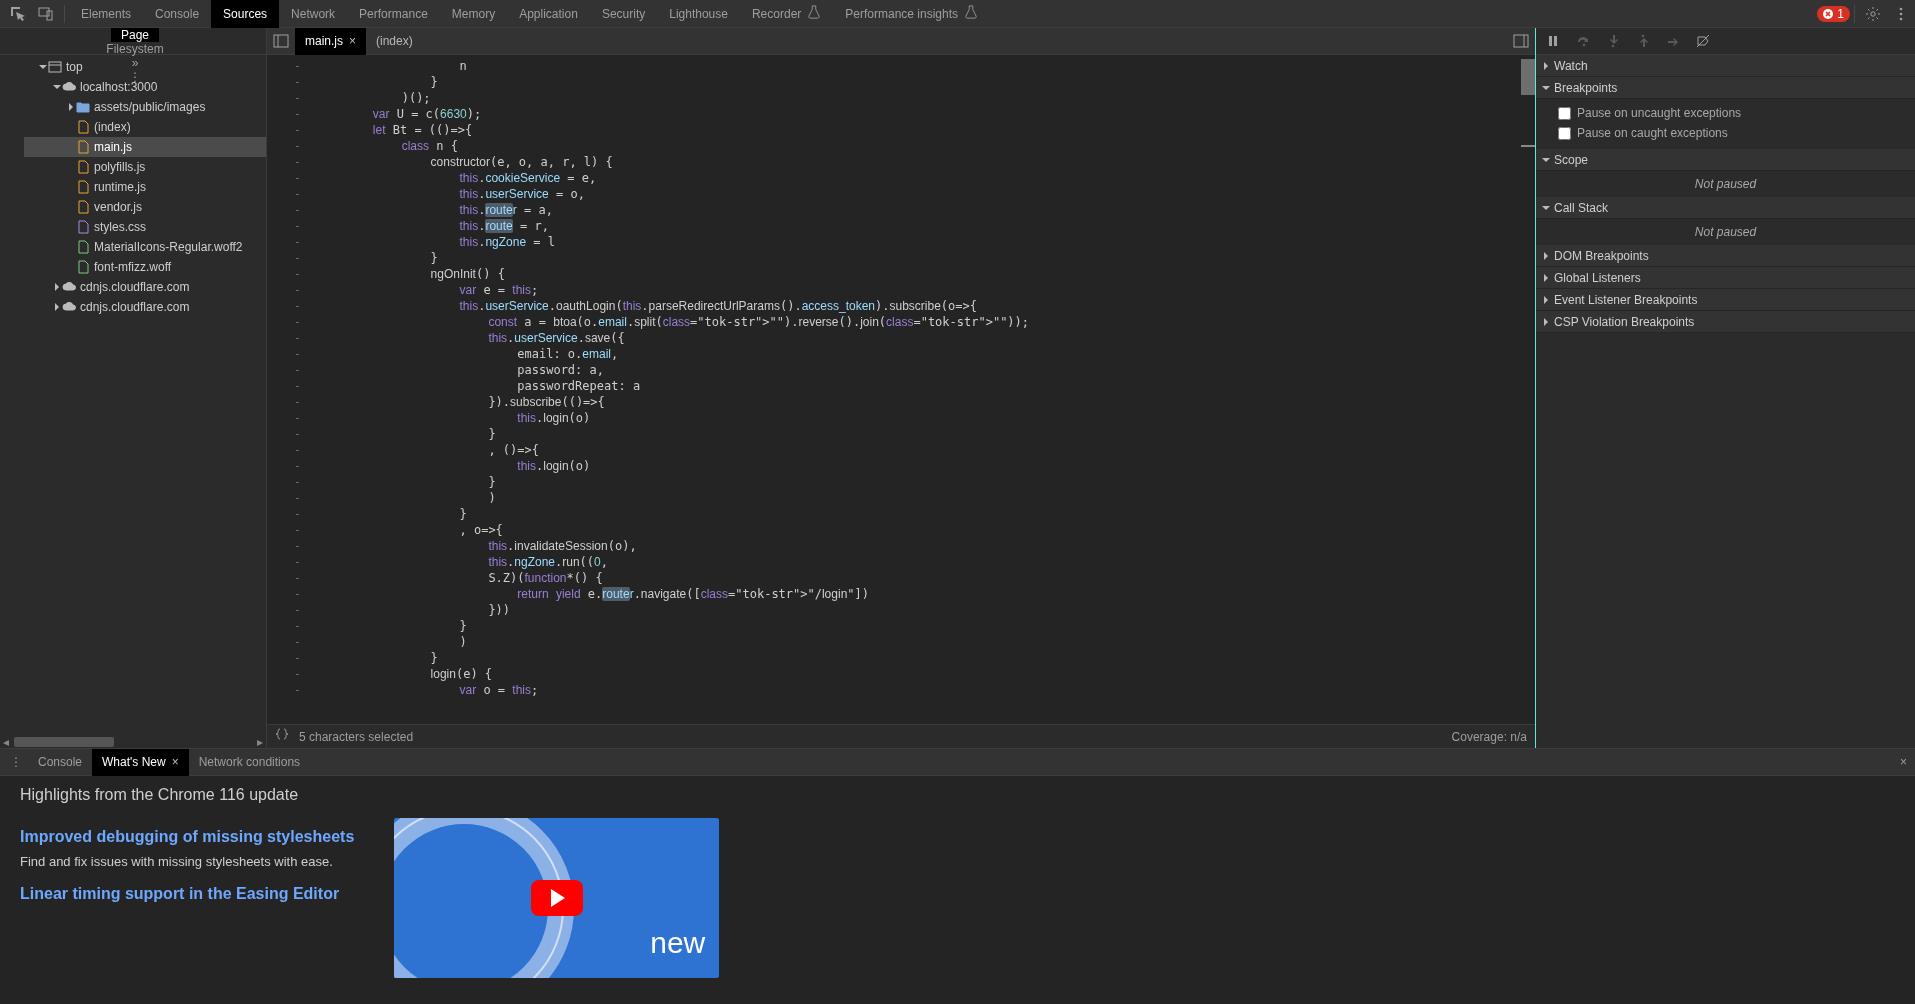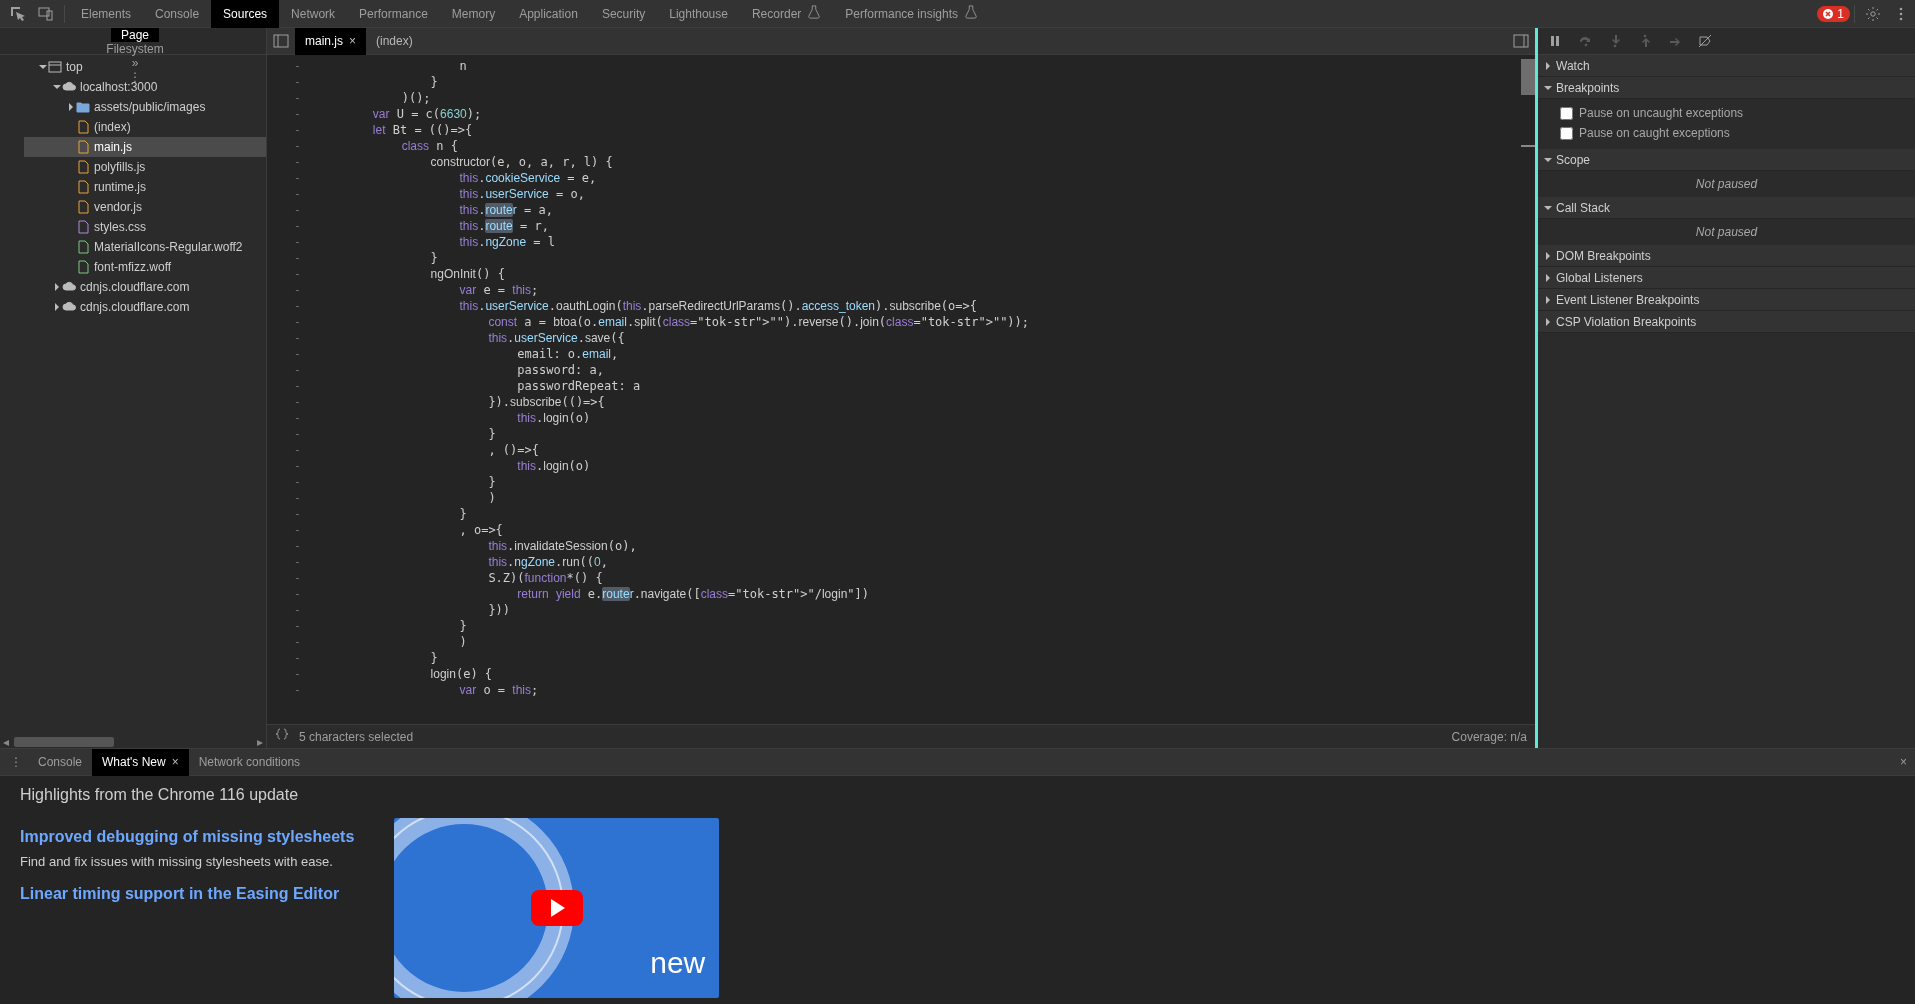--- a/index.html
+++ b/index.html
@@ -56,21 +56,21 @@
 .tok-prop{ color:#9cdcfe; }
 .tok-hl { background:#515c6a; border-radius:2px; }
 .ed-status { height:24px; border-top:1px solid #3c3c3c; display:flex; align-items:center; padding:0 8px; gap:10px; color:#9e9e9e; background:#2b2b2b; }
 .ed-status .spacer{flex:1;}
 .brace-btn svg{ width:14px; height:14px; fill:#9e9e9e;}
 .vscroll-minimap { position:absolute; right:0; top:0; bottom:0; width:14px; }
 .vscroll-minimap .thumb{ position:absolute; right:0; width:14px; height:36px; background:#6e6e6e; top:4px;}
 .vscroll-minimap .mark{ position:absolute; right:0; width:14px; height:2px; background:#888; top:90px;}
 
 
-.dbg-side { width:380px; background:#2b2b2b; border-left:3px solid #5eead4; display:flex; flex-direction:column; }
+.dbg-side { width:380px; background:#2b2b2b; border-left:1px solid #5eead4; display:flex; flex-direction:column; }
 .dbg-toolbar{ height:27px; display:flex; align-items:center; justify-content:flex-start; gap:4px; border-bottom:1px solid #3c3c3c; padding:0 4px;}
 .dbg-toolbar .ibtn{ width:26px; height:27px; display:flex; align-items:center; justify-content:center; color:#a0a0a0; }
 .dbg-toolbar .ibtn.dis{ opacity:0.4; }
 .dbg-sections{ flex:1; overflow:auto; }
 .sect-hdr{ height:22px; display:flex; align-items:center; background:#333333; padding-left:6px; gap:4px; color:#d0d0d0; border-bottom:1px solid #262626; cursor:pointer;}
 .sect-hdr svg{ width:8px;height:8px;}
 .sect-body{ padding:4px 6px 6px 22px; color:#a8a8a8; }
 .sect-body.italic{ font-style:italic; text-align:center; padding:6px 0;}
 .chk-row{ display:flex; align-items:center; gap:6px; height:20px; }
 .chk-row input{ accent-color:#5a5a5a; width:13px; height:13px; }
@@ -80,21 +80,21 @@
 .drawer-tabs{ height:27px; display:flex; align-items:center; background:#333333; border-bottom:1px solid #3c3c3c; padding-left:4px;}
 .drawer-tabs .dtab{ padding:0 10px; height:27px; display:flex; align-items:center; gap:6px; color:#9e9e9e; cursor:pointer;}
 .drawer-tabs .dtab.active{ background:#000; color:#fff;}
 .drawer-tabs .spacer{flex:1;}
 .drawer-body{ flex:1; overflow:auto; padding:10px 20px;}
 .drawer-heading{ color:#cfcfcf; font-size:16px; margin-bottom:14px;}
 .wn-cols{ display:flex; gap:40px; }
 .wn-text{ max-width:720px; }
 .wn-text h3{ color:#6ea8fe; font-size:16px; font-weight:600; margin:10px 0 8px 0;}
 .wn-text p{ color:#cfcfcf; font-size:13px; margin-bottom:16px;}
-.wn-video{ width:325px; height:180px; background:#2e72d2; position:relative; display:flex; align-items:center; justify-content:center; border-radius:2px; overflow:hidden;}
+.wn-video{ width:325px; height:160px; background:#2e72d2; position:relative; display:flex; align-items:center; justify-content:center; border-radius:2px; overflow:hidden;}
 .wn-video .ring{ position:absolute; left:-40px; top:-20px; width:220px; height:220px; border:26px solid rgba(255,255,255,0.45); border-radius:50%; }
 .wn-video .ring2{ position:absolute; left:-30px; top:-10px; width:200px; height:200px; border:2px solid rgba(255,255,255,0.6); border-radius:50%; }
 .wn-video .play{ width:52px; height:36px; background:#ff0000; border-radius:8px; display:flex; align-items:center; justify-content:center; z-index:2; }
 .wn-video .play::after{ content:""; border-left:14px solid #fff; border-top:9px solid transparent; border-bottom:9px solid transparent; margin-left:3px;}
 .wn-video .label{ position:absolute; right:14px; bottom:18px; color:#fff; font-size:30px; font-weight:400;}
 
 .hscroll{ height:12px; background:#2b2b2b; display:flex; align-items:center;}
 .hscroll .thumb{ height:10px; background:#555; width:100px; margin-left:2px; border-radius:2px;}
 .hscroll .arrow{ width:12px; text-align:center; color:#888;}
 .hscroll .spacer{flex:1;}

